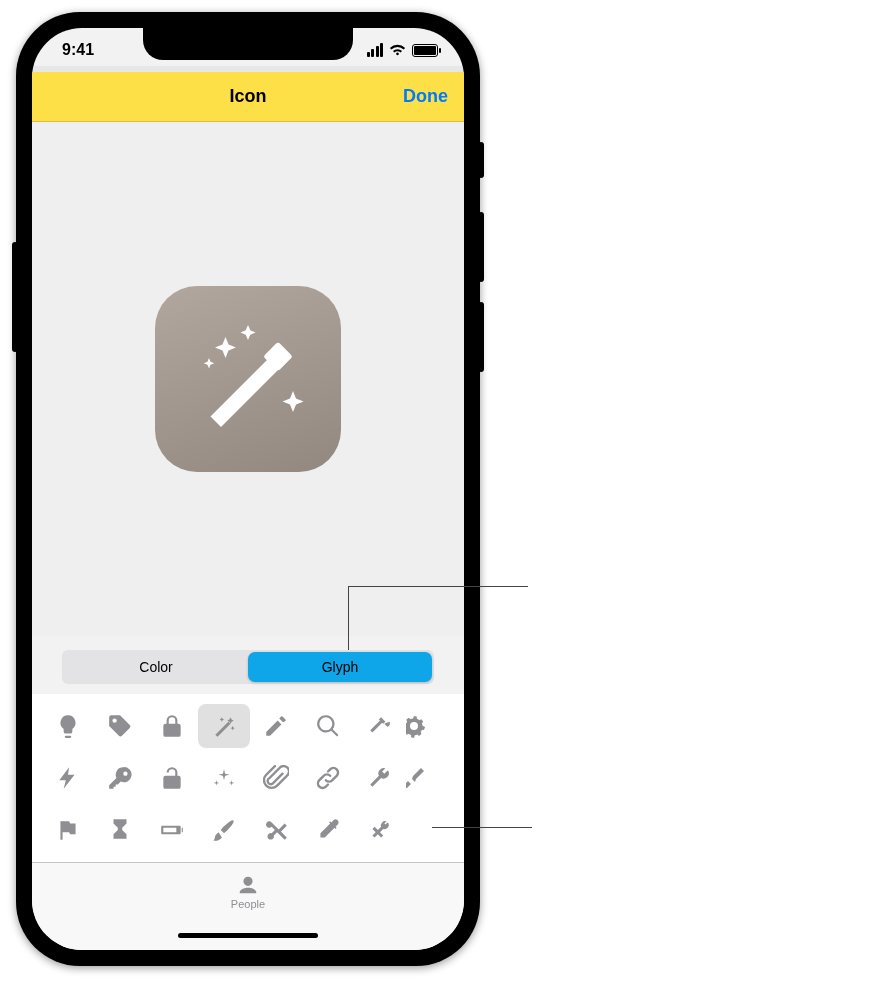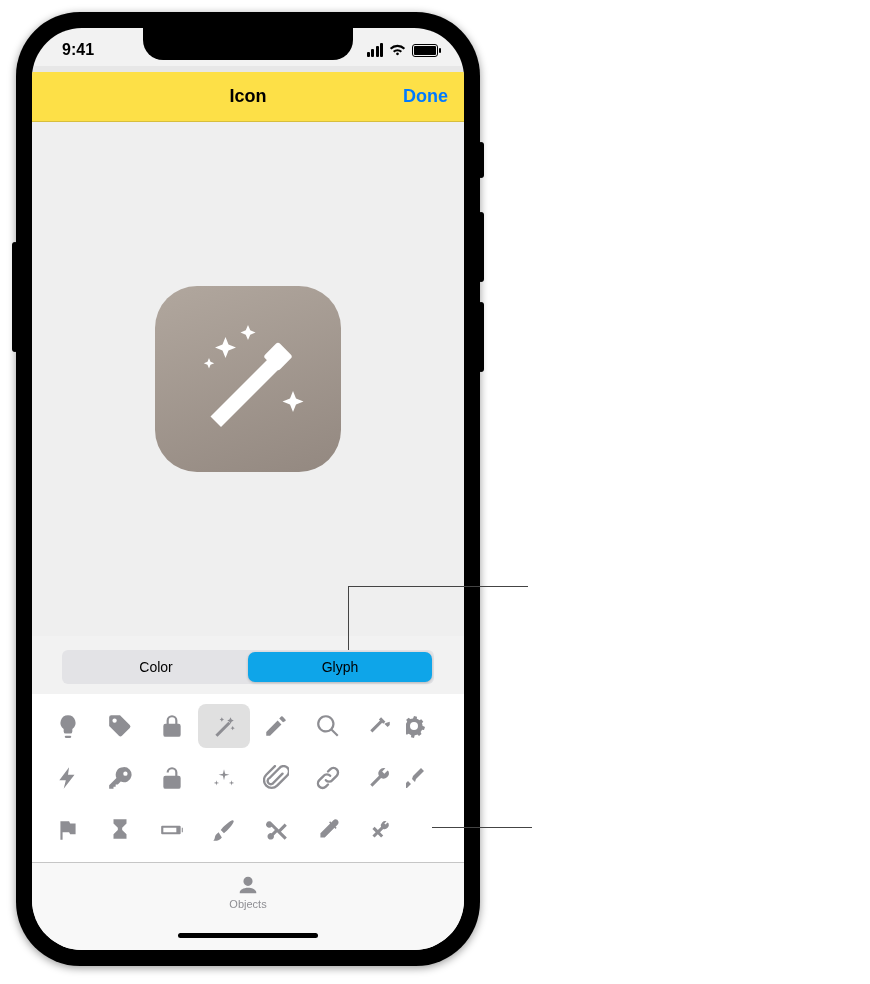--- a/index.html
+++ b/index.html
@@ -461,21 +461,21 @@
             </svg>
           </div>
       </div>
     </div>
 
     <div class="tab-bar">
       <div class="tab">
         <svg>
             <use href="#i-person"></use>
           </svg>
-        <span>Objects</span>
+        <span>People</span>
       </div>
     </div>
 
     <div class="home-indicator-wrap">
       <div class="home-indicator"></div>
     </div>
 
   </div>
 </div>
 

